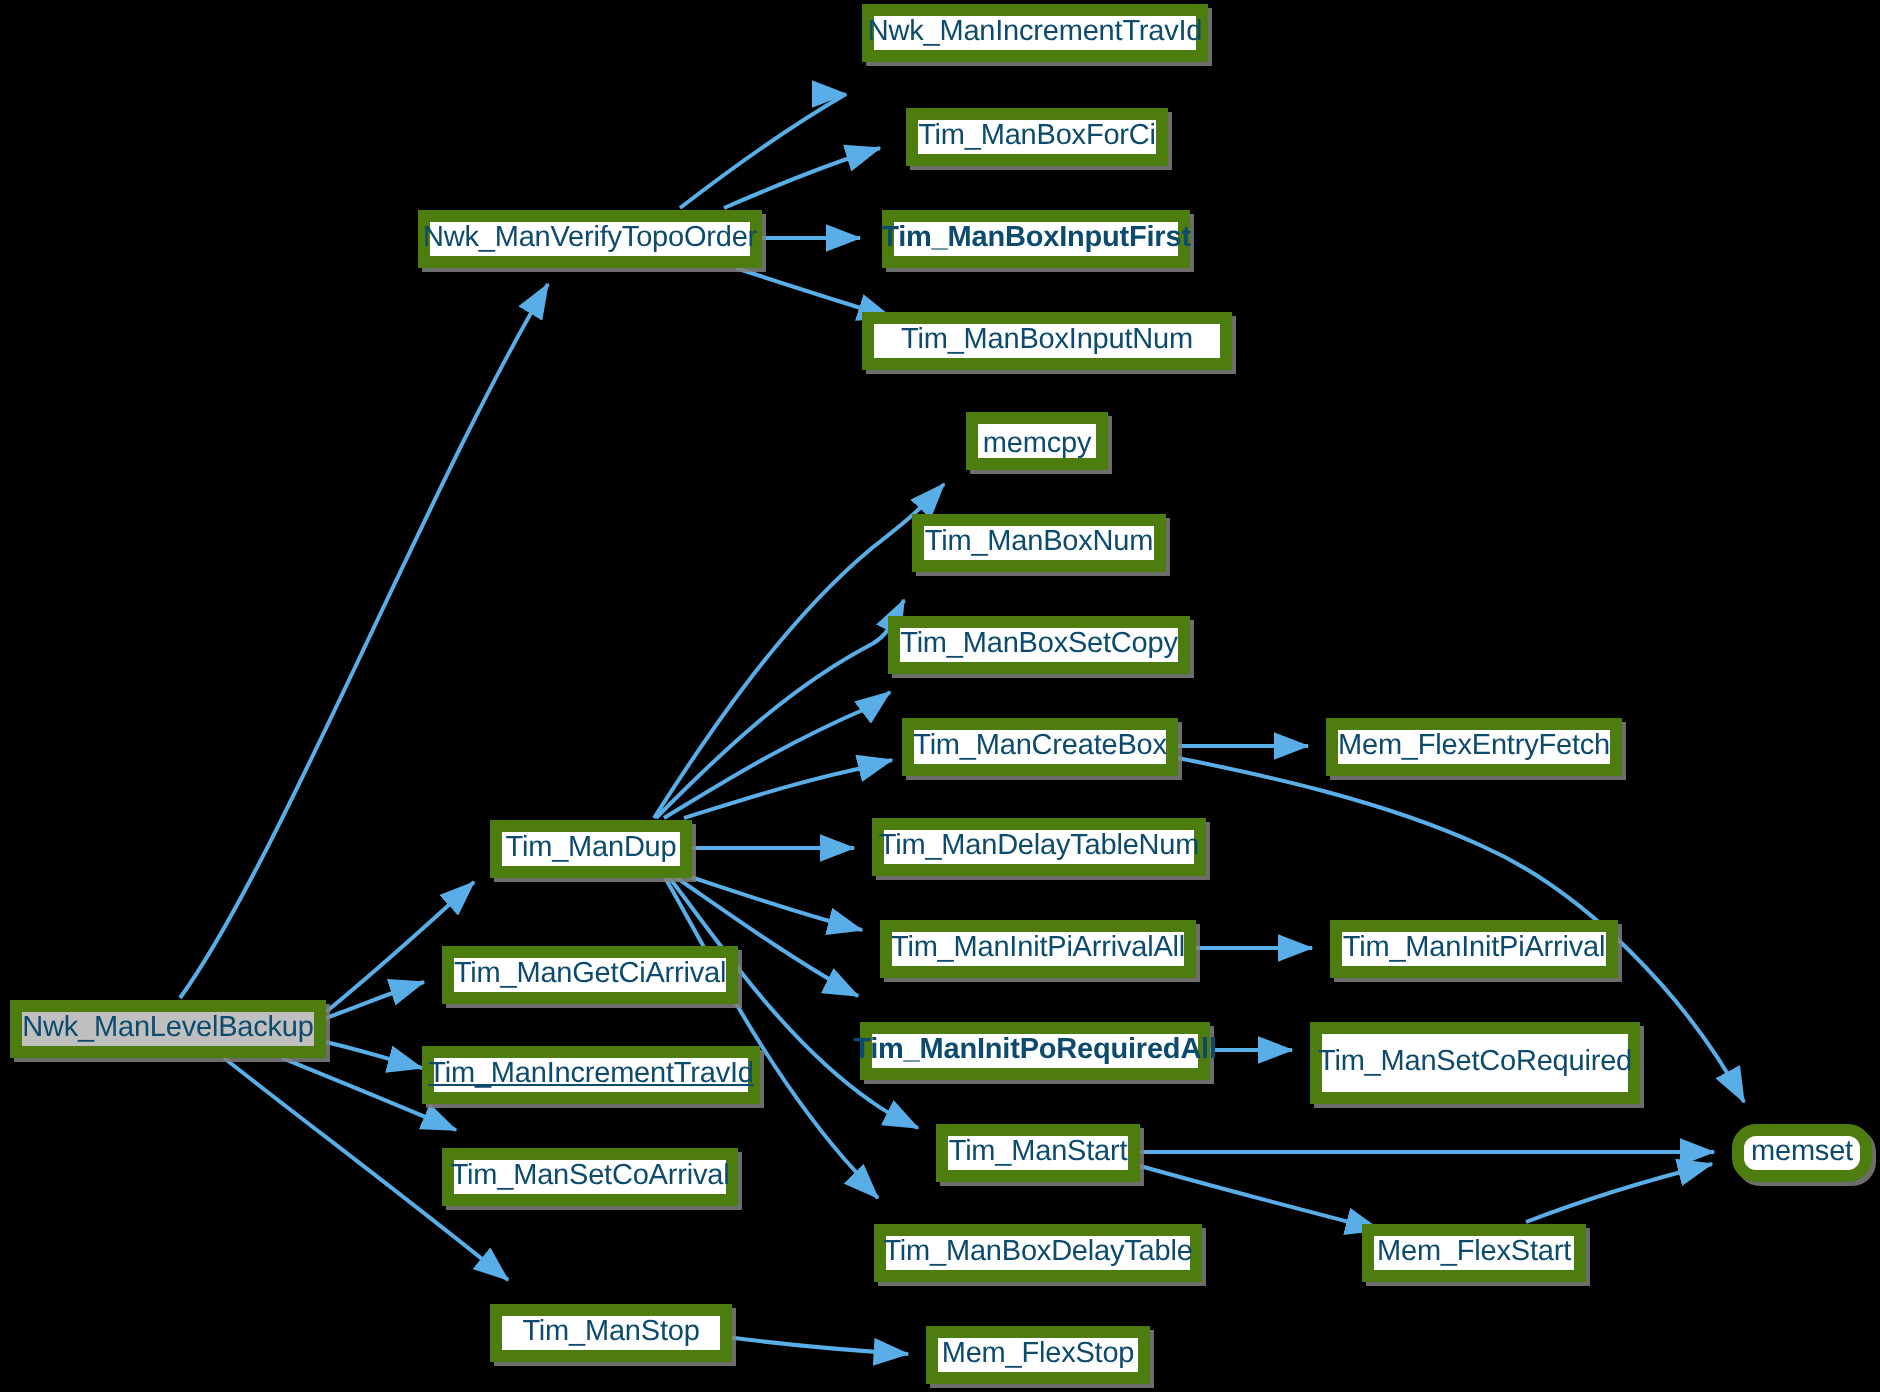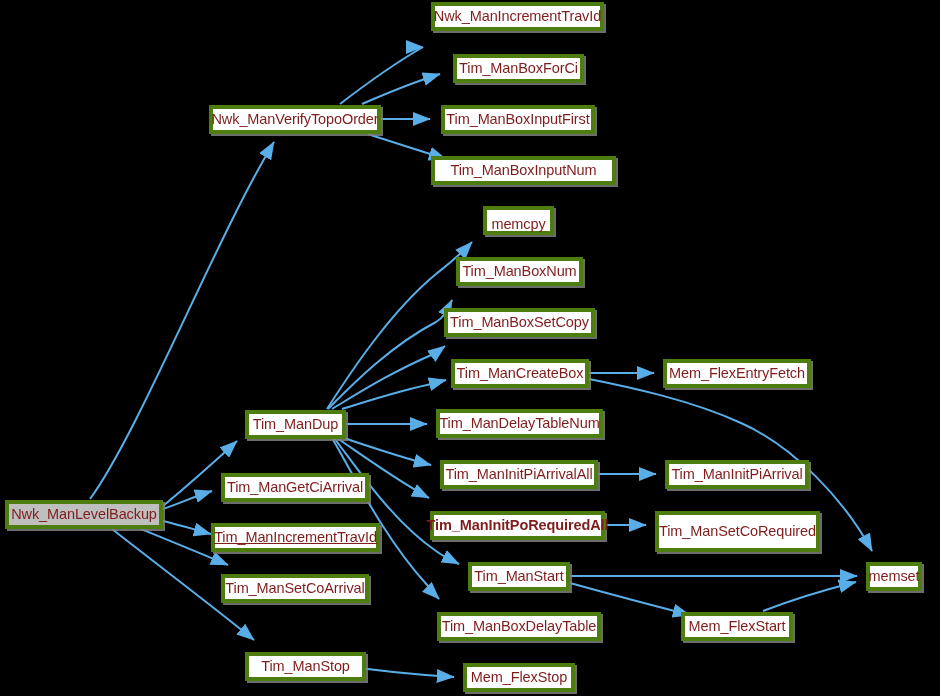--- a/index.html
+++ b/index.html
@@ -19,28 +19,28 @@
     position: absolute;
     left: 0;
     top: 0;
     width: 940px;
     height: 696px;
   }
   .gnode {
     position: absolute;
     box-sizing: border-box;
     background: #ffffff;
-    border: 4px solid #4d7c0f;
+    border: 6px solid #4d7c0f;
     box-shadow: 2px 2px 0 0 rgba(128,128,128,0.85);
     display: flex;
     align-items: center;
     justify-content: center;
     font-size: 14.5px;
     line-height: 1;
-    color: #7f1d1d;
+    color: #0c4a6e;
     white-space: nowrap;
     letter-spacing: -0.1px;
     z-index: 5;
   }
   .gnode.root {
     background: #bfbfbf;
   }
   .gnode .lbl {
     pointer-events: none;
   }
@@ -91,21 +91,21 @@
       </div>
       <div class="gnode" style="left: 209px; top: 105px; width: 172px; height: 29px;">
         <span class="lbl">Nwk_ManVerifyTopoOrder</span>
       </div>
       <div class="gnode" style="left: 431px; top: 2px; width: 173px; height: 29px;">
         <span class="lbl">Nwk_ManIncrementTravId</span>
       </div>
       <div class="gnode" style="left: 453px; top: 54px; width: 131px; height: 29px;">
         <span class="lbl">Tim_ManBoxForCi</span>
       </div>
-      <div class="gnode" style="left: 441px; top: 105px; width: 154px; height: 29px;">
+      <div class="gnode" style="left: 441px; top: 105px; width: 154px; height: 29px; font-weight: bold;">
         <span class="lbl">Tim_ManBoxInputFirst</span>
       </div>
       <div class="gnode" style="left: 431px; top: 156px; width: 185px; height: 29px;">
         <span class="lbl">Tim_ManBoxInputNum</span>
       </div>
       <div class="gnode" style="left: 483px; top: 206px; width: 71px; height: 29px; align-items: flex-end;">
         <span class="lbl">memcpy</span>
       </div>
       <div class="gnode" style="left: 456px; top: 257px; width: 127px; height: 29px;">
         <span class="lbl">Tim_ManBoxNum</span>
@@ -133,21 +133,21 @@
       </div>
       <div class="gnode" style="left: 430px; top: 511px; width: 175px; height: 29px; font-weight: bold;">
         <span class="lbl">Tim_ManInitPoRequiredAll</span>
       </div>
       <div class="gnode" style="left: 655px; top: 511px; width: 165px; height: 41px;">
         <span class="lbl">Tim_ManSetCoRequired</span>
       </div>
       <div class="gnode" style="left: 468px; top: 562px; width: 102px; height: 29px;">
         <span class="lbl">Tim_ManStart</span>
       </div>
-      <div class="gnode" style="left: 866px; top: 562px; width: 56px; height: 29px;">
+      <div class="gnode" style="left: 866px; top: 562px; width: 70px; height: 29px; border-radius: 12px;">
         <span class="lbl">memset</span>
       </div>
       <div class="gnode" style="left: 437px; top: 612px; width: 164px; height: 29px;">
         <span class="lbl">Tim_ManBoxDelayTable</span>
       </div>
       <div class="gnode" style="left: 681px; top: 612px; width: 112px; height: 29px;">
         <span class="lbl">Mem_FlexStart</span>
       </div>
       <div class="gnode" style="left: 221px; top: 473px; width: 148px; height: 29px;">
         <span class="lbl">Tim_ManGetCiArrival</span>

